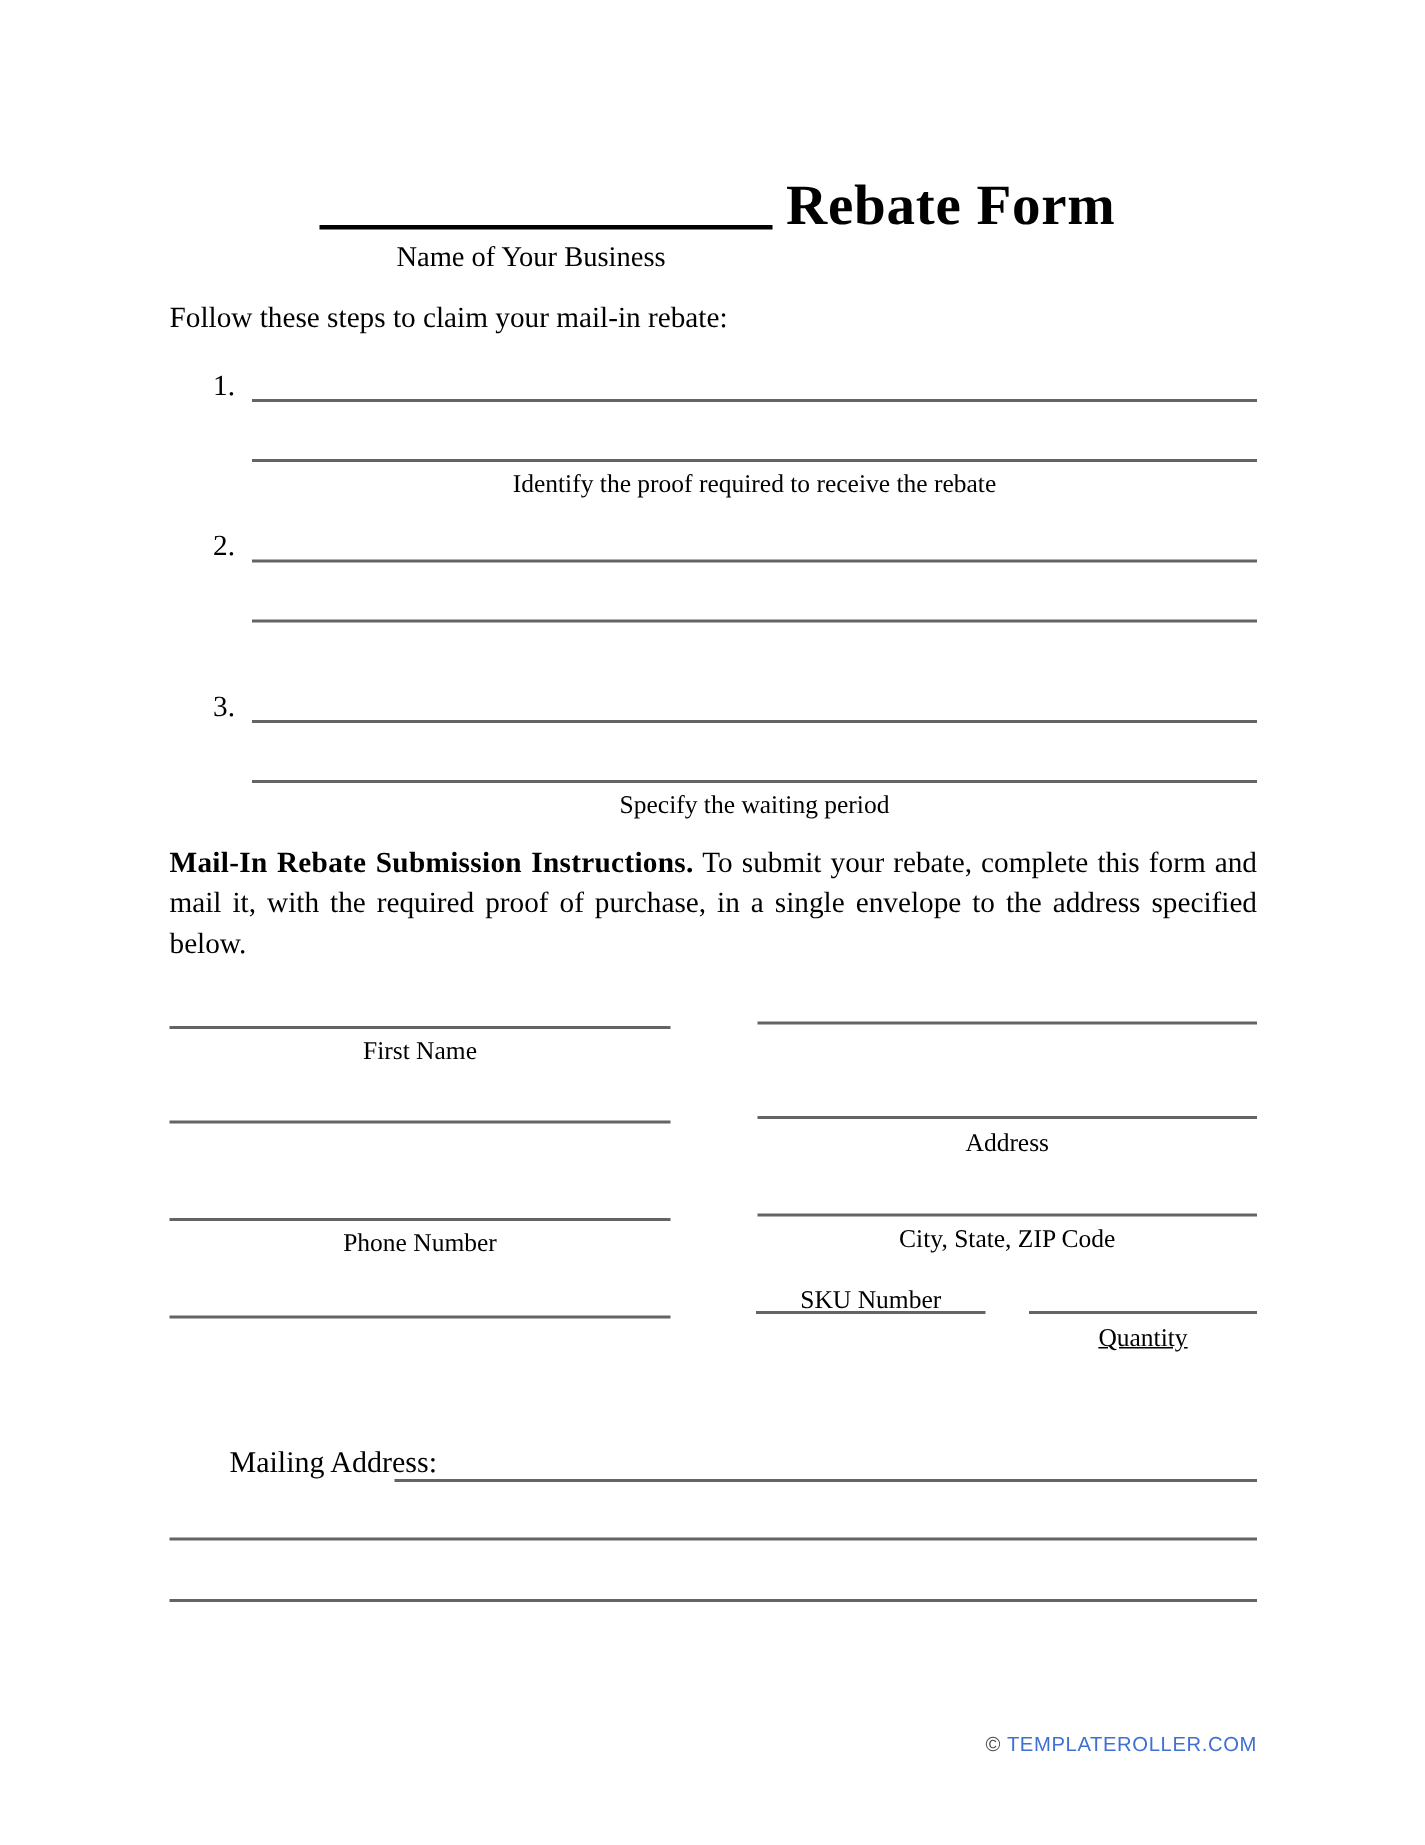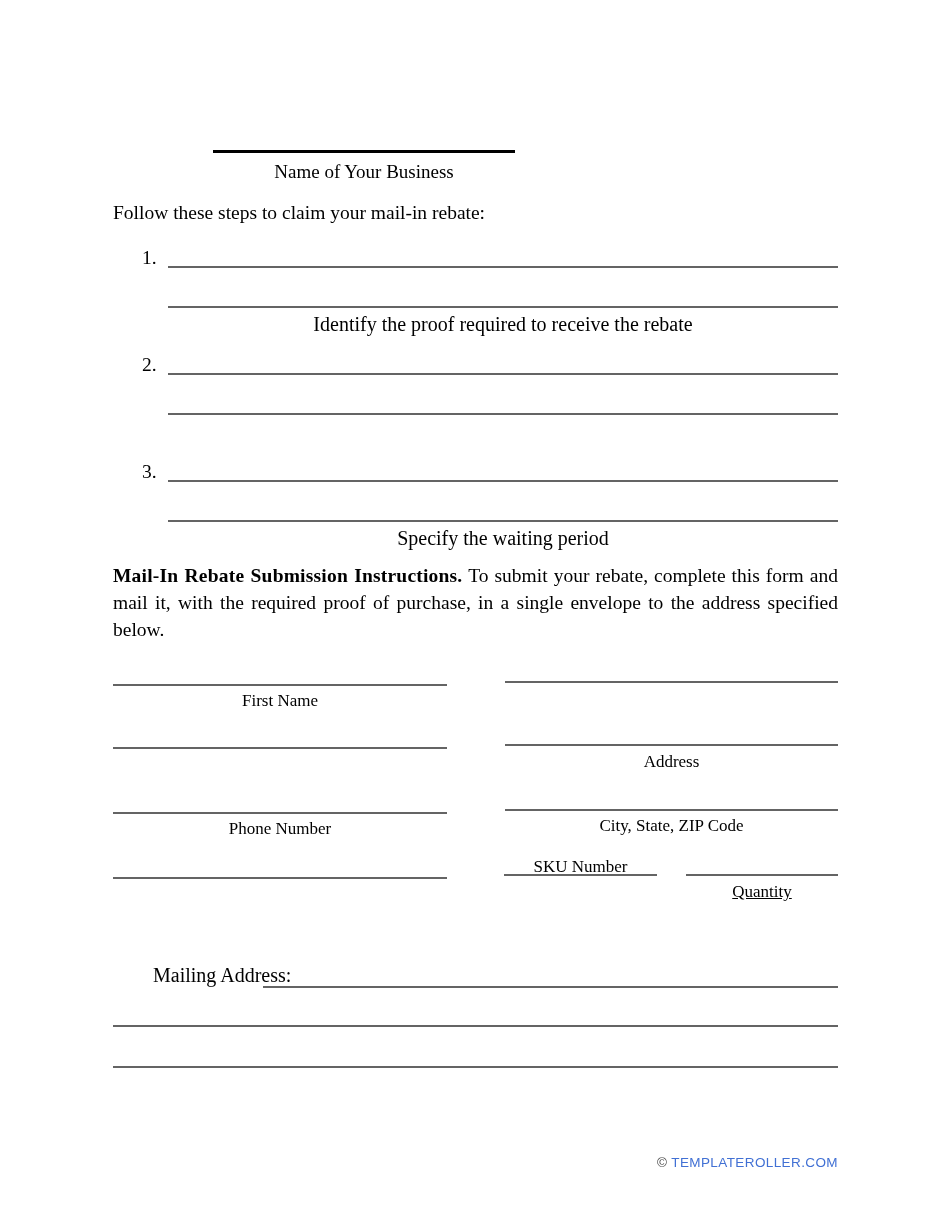--- a/index.html
+++ b/index.html
@@ -19,37 +19,37 @@
   .title-blank {
     left: 213px; top: 150px; width: 302px; height: 3px;
     background: #000000;
   }
   .page-title {
     left: 524px; top: 118px;
     font-size: 38px; font-weight: bold; line-height: 1;
     letter-spacing: 0.5px; white-space: nowrap;
   }
   .business-caption {
-    left: 213px; top: 161px; width: 302px;
+    left: 203px; top: 161px; width: 302px;
     font-size: 19px; text-align: center;
   }
 
   
   .intro {
     left: 113px; top: 202px; width: 725px;
     font-size: 19.5px;
   }
 
   
   .step-num { font-size: 19.5px; left: 142px; }
   .rule { height: 2px; background: #646464; }
   .step-rule { left: 168px; width: 670px; }
   .step-caption {
     left: 168px; width: 670px;
-    font-size: 20px; text-align: center;
+    font-size: 17px; text-align: center;
   }
 
   
   .submission {
     left: 113px; top: 562px; width: 725px;
     font-size: 19.5px; line-height: 27px;
     text-align: justify;
   }
   .submission b { letter-spacing: 0.2px; }
 
@@ -86,20 +86,21 @@
   }
   .footer-link .copy { color: #4a4a4a; }
   .footer-link .brand { color: #4170d4; }
 </style>
 </head>
 <body>
 
 <div class="page">
 
   <div class="abs title-blank"></div>
+  <div class="abs page-title">Rebate Form</div>
   <div class="abs business-caption">Name of Your Business</div>
 
   <div class="abs intro">Follow these steps to claim your mail-in rebate:</div>
 
   <div class="abs step-num" style="top:247px">1.</div>
   <div class="abs rule step-rule" style="top:266px"></div>
   <div class="abs rule step-rule" style="top:306px"></div>
   <div class="abs step-caption" style="top:313px">Identify the proof required to receive the rebate</div>
 
   <div class="abs step-num" style="top:354px">2.</div>

